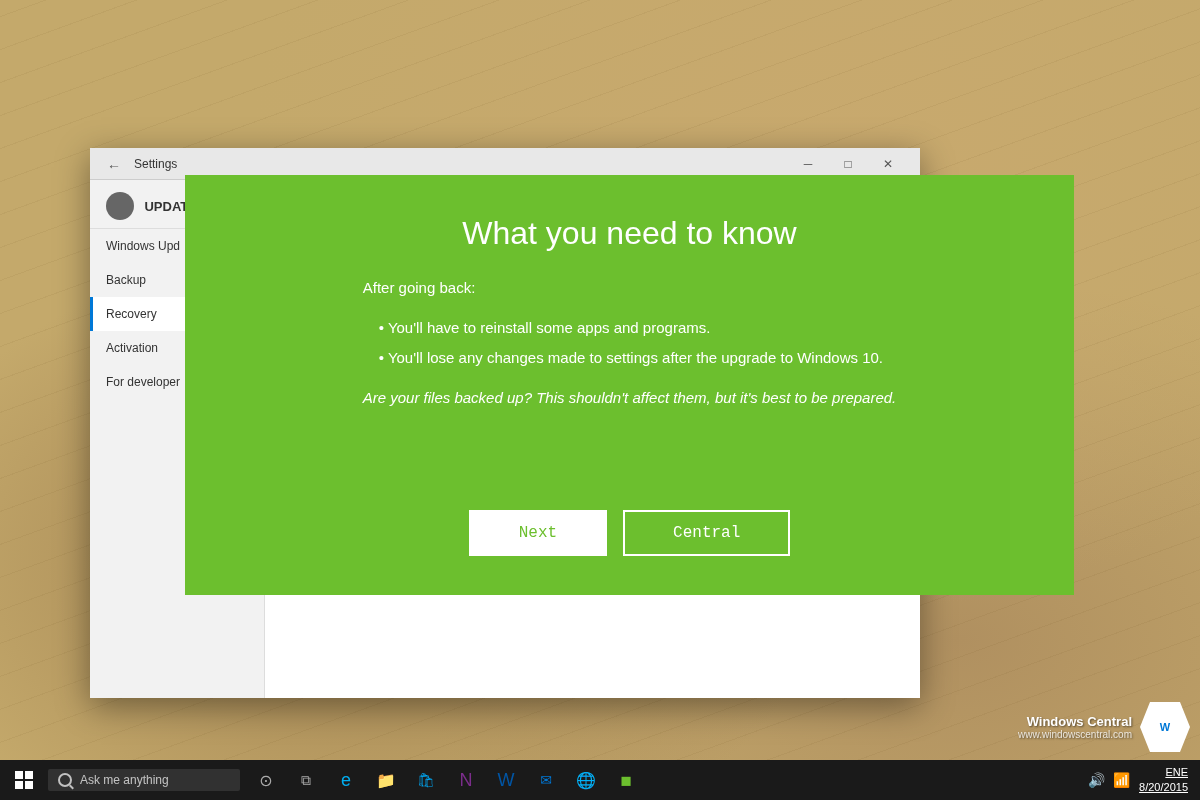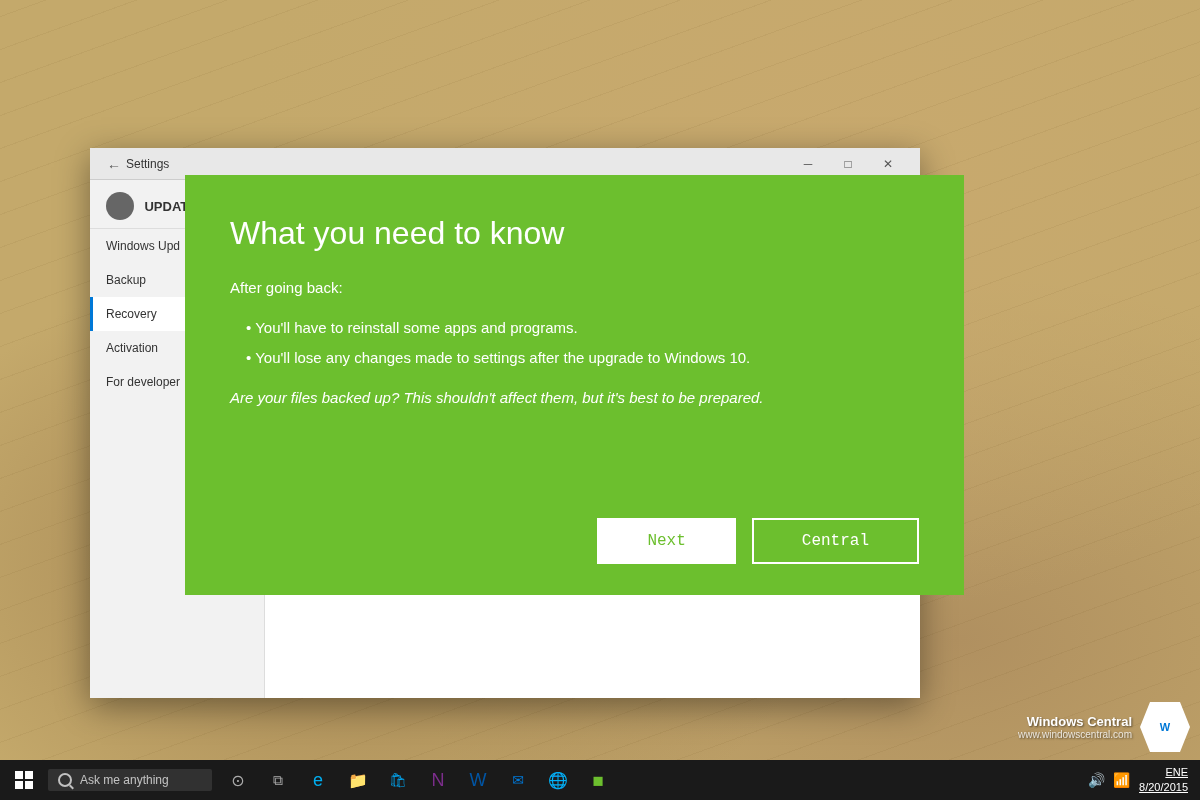--- a/index.html
+++ b/index.html
@@ -74,21 +74,21 @@
       background: white;
       display: block;
     }
 
     .taskbar-search {
       display: flex;
       align-items: center;
       background: rgba(255,255,255,0.1);
       border-radius: 2px;
       padding: 4px 10px;
-      width: 164px;
+      width: 192px;
       cursor: pointer;
     }
 
     .taskbar-search-icon {
       width: 14px;
       height: 14px;
       border: 2px solid rgba(255,255,255,0.7);
       border-radius: 50%;
       position: relative;
       margin-right: 8px;
@@ -192,20 +192,21 @@
       height: 24px;
       display: flex;
       align-items: center;
       justify-content: center;
       cursor: pointer;
       color: #555;
       font-size: 14px;
     }
 
     .settings-title-text {
+      margin-left: 8px;
       font-size: 12px;
       color: #333;
     }
 
     .settings-window-controls {
       margin-left: auto;
       display: flex;
       gap: 0;
     }
 
@@ -300,27 +301,28 @@
       font-size: 12px;
       cursor: pointer;
       color: #333;
     }
 
     
     .dialog-overlay {
       position: absolute;
       top: 175px;
       left: 185px;
-      width: 779px;
+      width: 889px;
       height: 420px;
       background: #6cbf2e;
       z-index: 20;
-      padding: 40px 45px 31px;
+      padding: 40px 45px 39px;
       display: flex;
       flex-direction: column;
+      align-items: center;
     }
 
     .dialog-title {
       font-size: 32px;
       color: white;
       font-weight: 300;
       margin-bottom: 24px;
     }
 
     .dialog-body {

